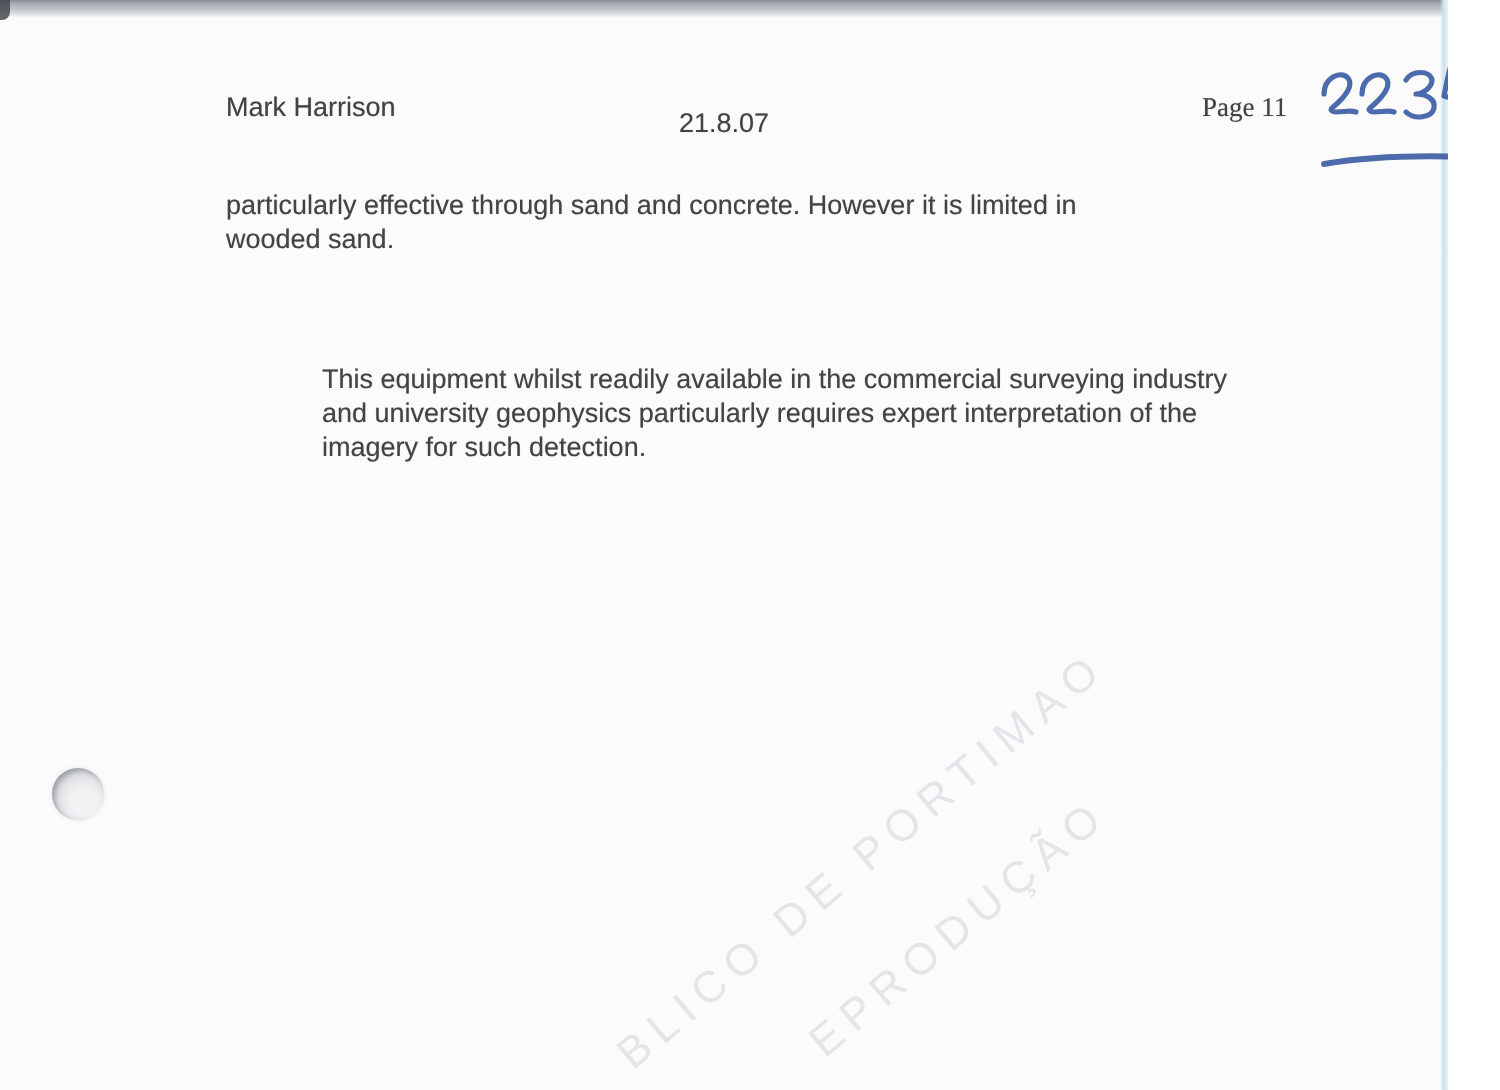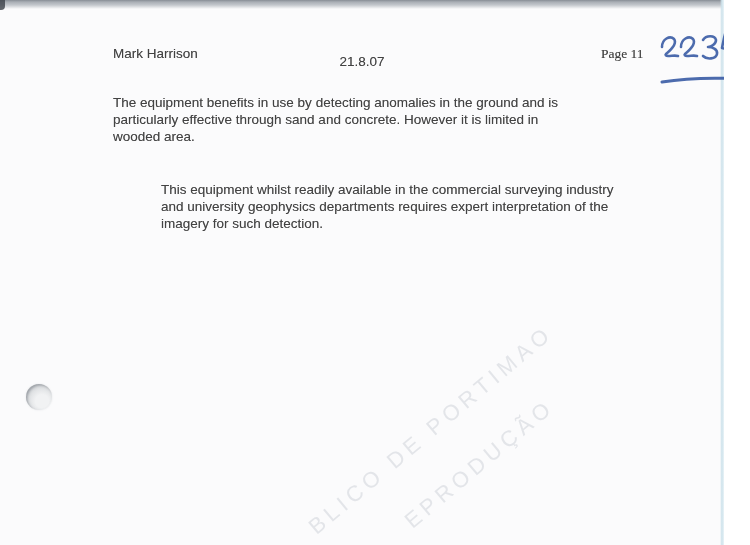--- a/index.html
+++ b/index.html
@@ -74,26 +74,25 @@
       <path d="M 17,27 C 17,19 25,15 29,19 C 32,23 27,29 21,34 C 20,35 21,36 23,36 C 27,36 30,35 33,36"></path>
       <path d="M 36,27 C 36,19 44,15 48,19 C 51,23 46,29 40,34 C 39,35 40,36 42,36 C 46,36 49,35 52,36"></path>
       <path d="M 58,20 C 61,15 70,15 71,20 C 71,24 66,27 63,27 C 67,27 73,29 72,34 C 71,39 62,40 58,36"></path>
       <path d="M 81,11 C 79,17 78,23 77,28 C 82,29.5 88,29.5 94,28"></path>
       <path d="M 92,10 C 91,19 90,29 88,38 C 87,46 85,52 83,57"></path>
       <path stroke-width="3" d="M 17,62 C 35,59 60,57.5 88,58.5"></path>
     </g>
   </svg>
 
   <div class="para para-1">
-    <div>The equipment benefits in use by detecting anomalies in the ground and is</div>
     <div>particularly effective through sand and concrete. However it is limited in</div>
-    <div>wooded area.</div>
+    <div>wooded sand.</div>
   </div>
   <div class="para para-2">
     <div>This equipment whilst readily available in the commercial surveying industry</div>
-    <div>and university geophysics departments requires expert interpretation of the</div>
+    <div>and university geophysics particularly requires expert interpretation of the</div>
     <div>imagery for such detection.</div>
   </div>
 
   <div class="wm wm-1">BLICO DE PORTIMAO</div>
   <div class="wm wm-2">EPRODUÇÃO</div>
 
 </div>
 
 </body></html>

